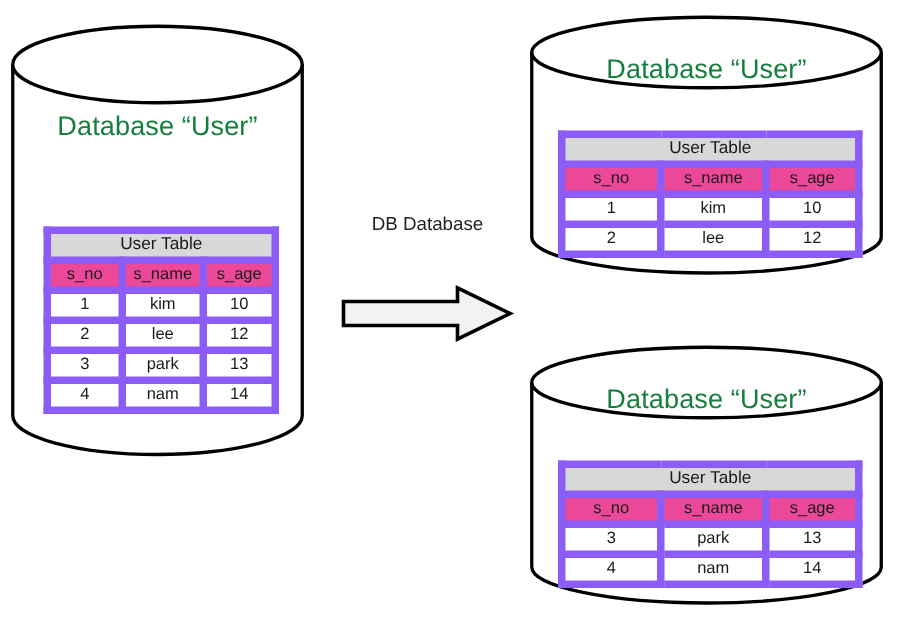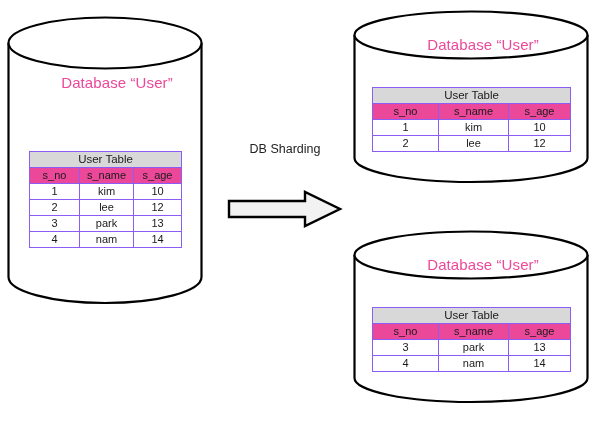--- a/index.html
+++ b/index.html
@@ -29,38 +29,38 @@
   }
   .cyl svg {
     position: absolute;
     left: 0; top: 0;
     width: 100%;
     height: 100%;
     overflow: visible;
   }
   .cyl-label {
     position: absolute;
-    left: 12px;
+    left: 0;
     width: 100%;
     text-align: center;
-    font-size: 15px;
+    font-size: 18px;
     letter-spacing: 0.1px;
-    color: #ec4899;
+    color: #15803d;
     white-space: nowrap;
   }
 
   
   .utable {
     position: absolute;
     border-collapse: collapse;
     background: #ffffff;
     table-layout: fixed;
   }
   .utable td {
-    border: 1px solid #8b5cf6;
+    border: 5px solid #8b5cf6;
     text-align: center;
     font-size: 11px;
     color: #1a1a1a;
     padding: 0;
     height: 15px;
     line-height: 15px;
     background: #ffffff;
     white-space: nowrap;
   }
   .utable td.hdr-title {
@@ -130,21 +130,21 @@
         </tr>
         <tr>
           <td>4</td>
           <td>nam</td>
           <td>14</td>
         </tr>
       </tbody>
     </table>
   </div>
 
-  <div class="arrow-label" style="left:228px; top:142px; width:114px;">DB Sharding</div>
+  <div class="arrow-label" style="left:228px; top:142px; width:114px;">DB Database</div>
 
   <div class="arrow-wrap" style="left:227px; top:190px; width:116px; height:38px;">
     <svg width="116" height="38" viewBox="0 0 116 38" aria-hidden="true">
       <path d="M 2 11 L 78 11 L 78 2 L 113 19 L 78 36 L 78 27 L 2 27 Z" fill="#f2f2f2" stroke="#000000" stroke-width="2.4" stroke-linejoin="miter"></path>
     </svg>
   </div>
 
   <div class="cyl" style="left:353px; top:10px; width:236px; height:174px;">
     <svg viewBox="0 0 236 174" preserveAspectRatio="none" aria-hidden="true">
       <path d="M 1.5 25 L 1.5 148 A 116.5 24 0 0 0 234.5 148 L 234.5 25" fill="#ffffff" stroke="#000000" stroke-width="2.2" stroke-linejoin="round"></path>

